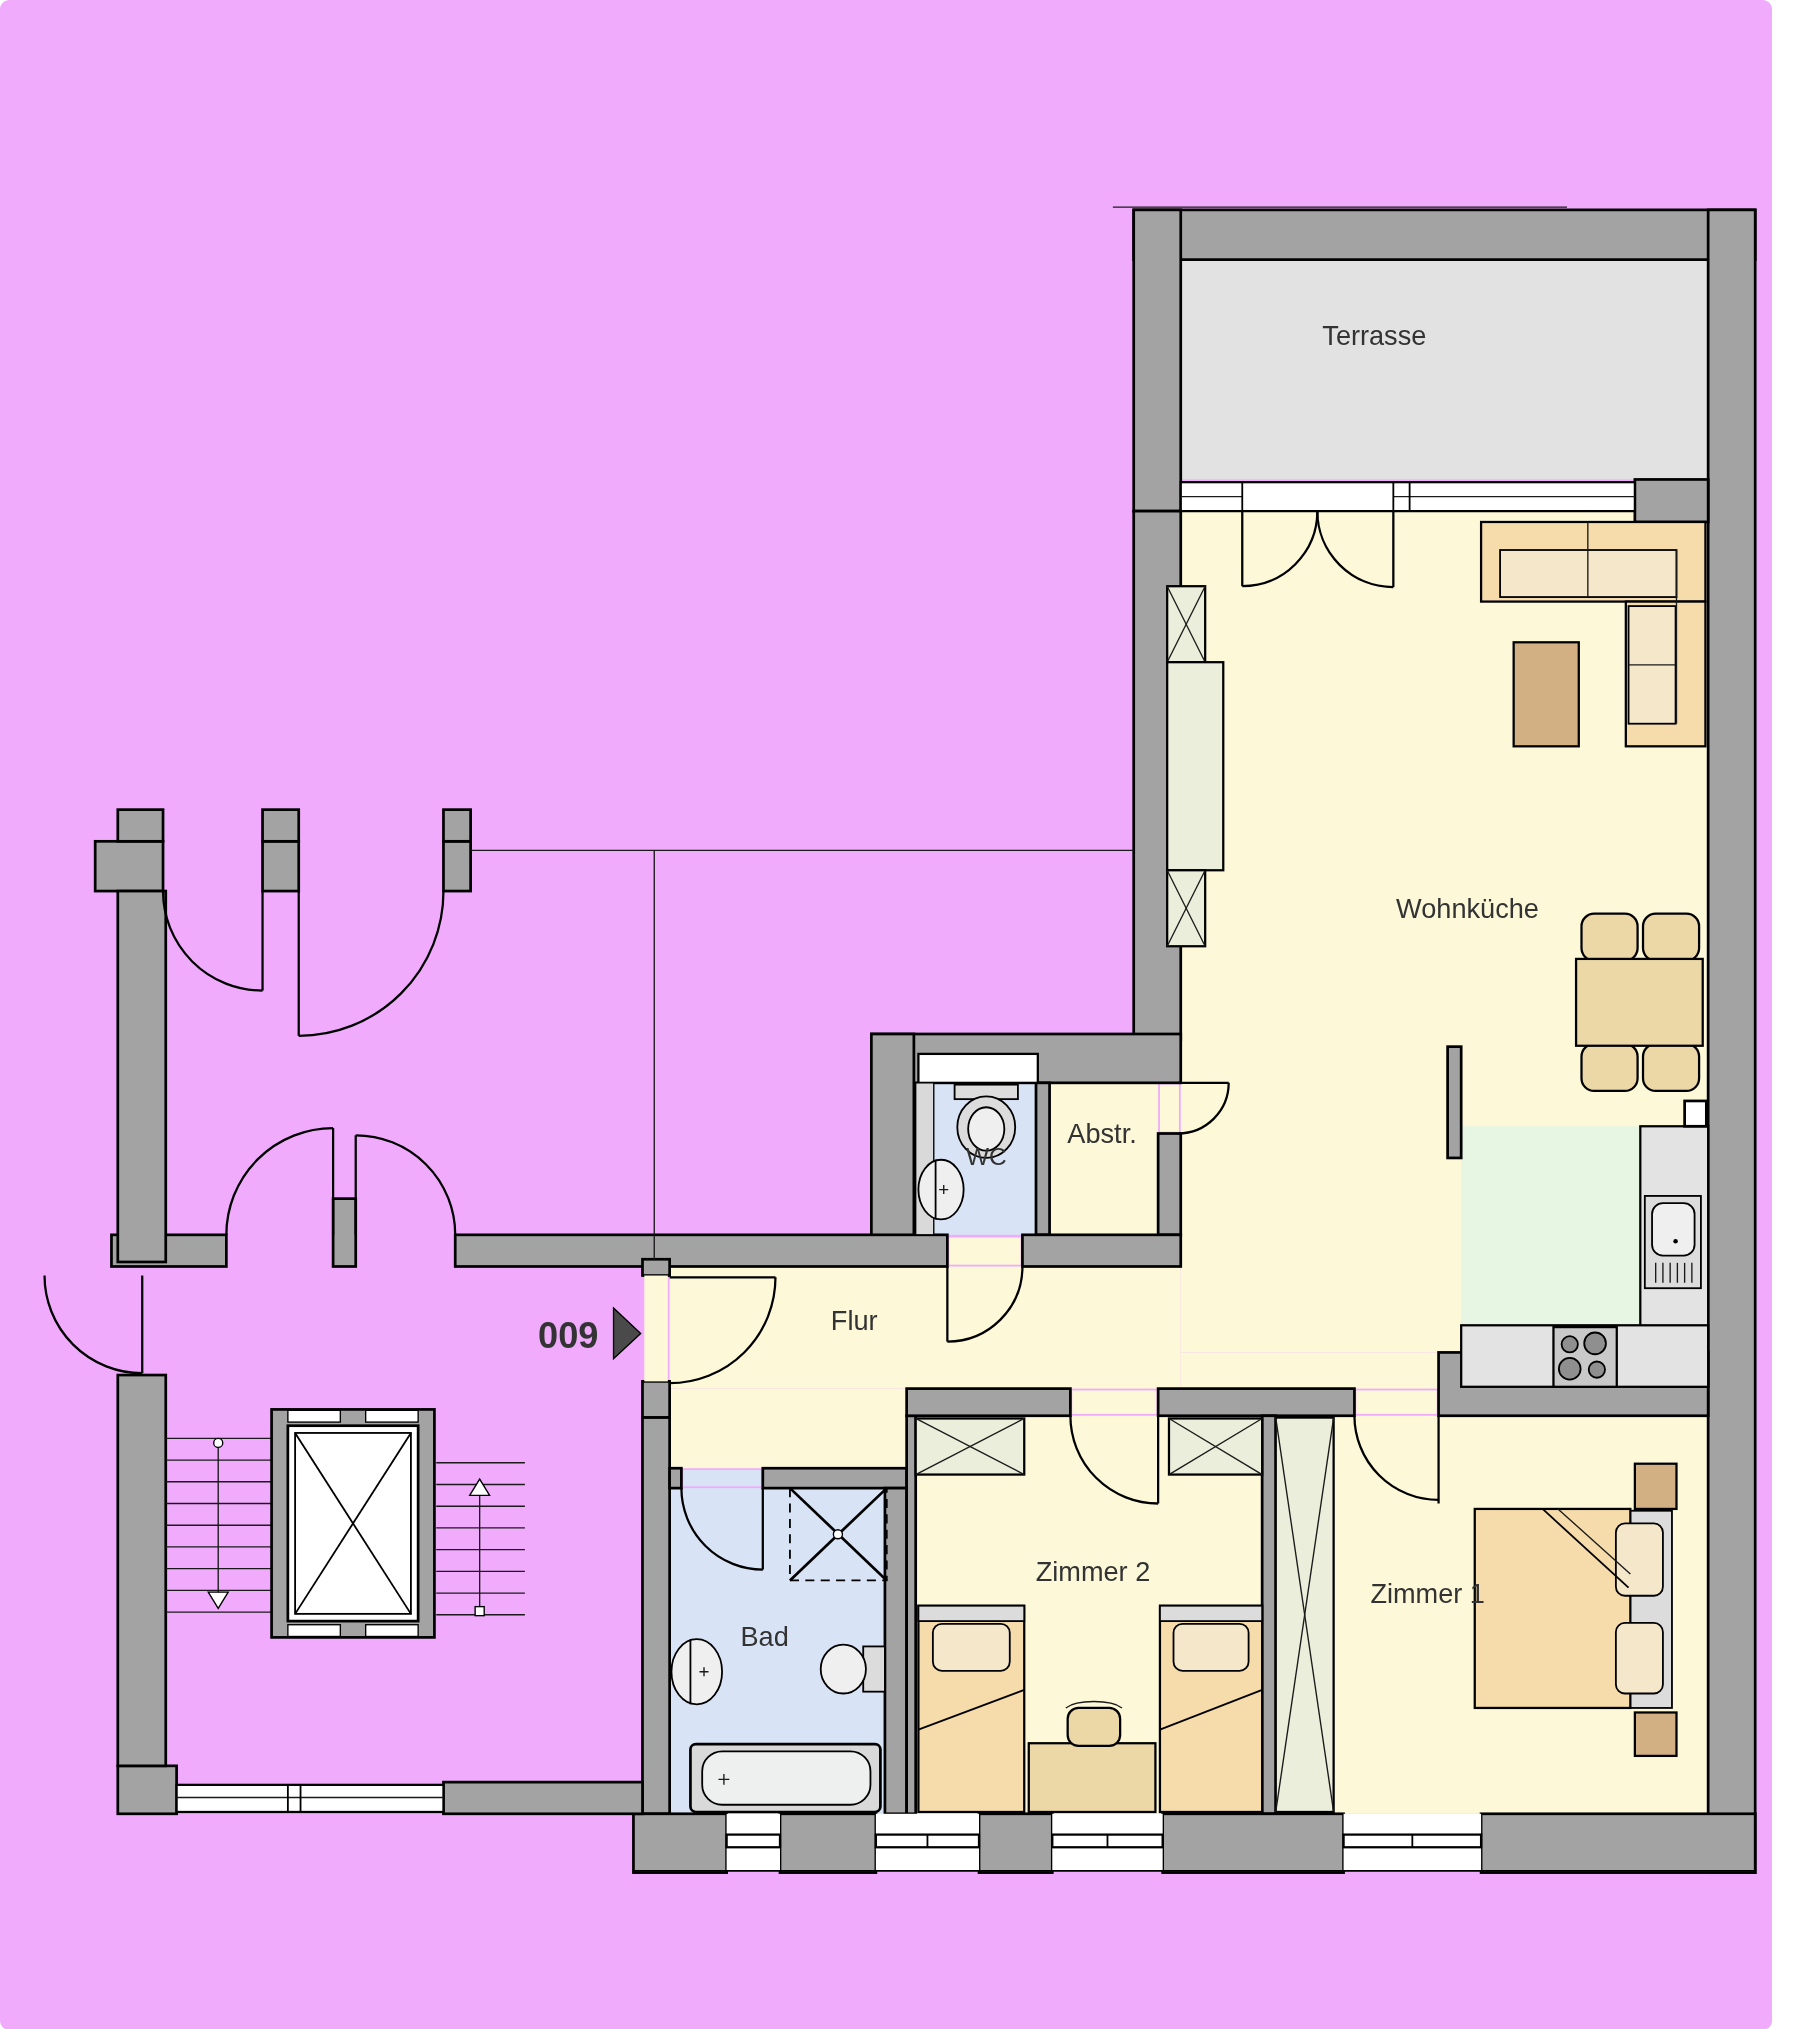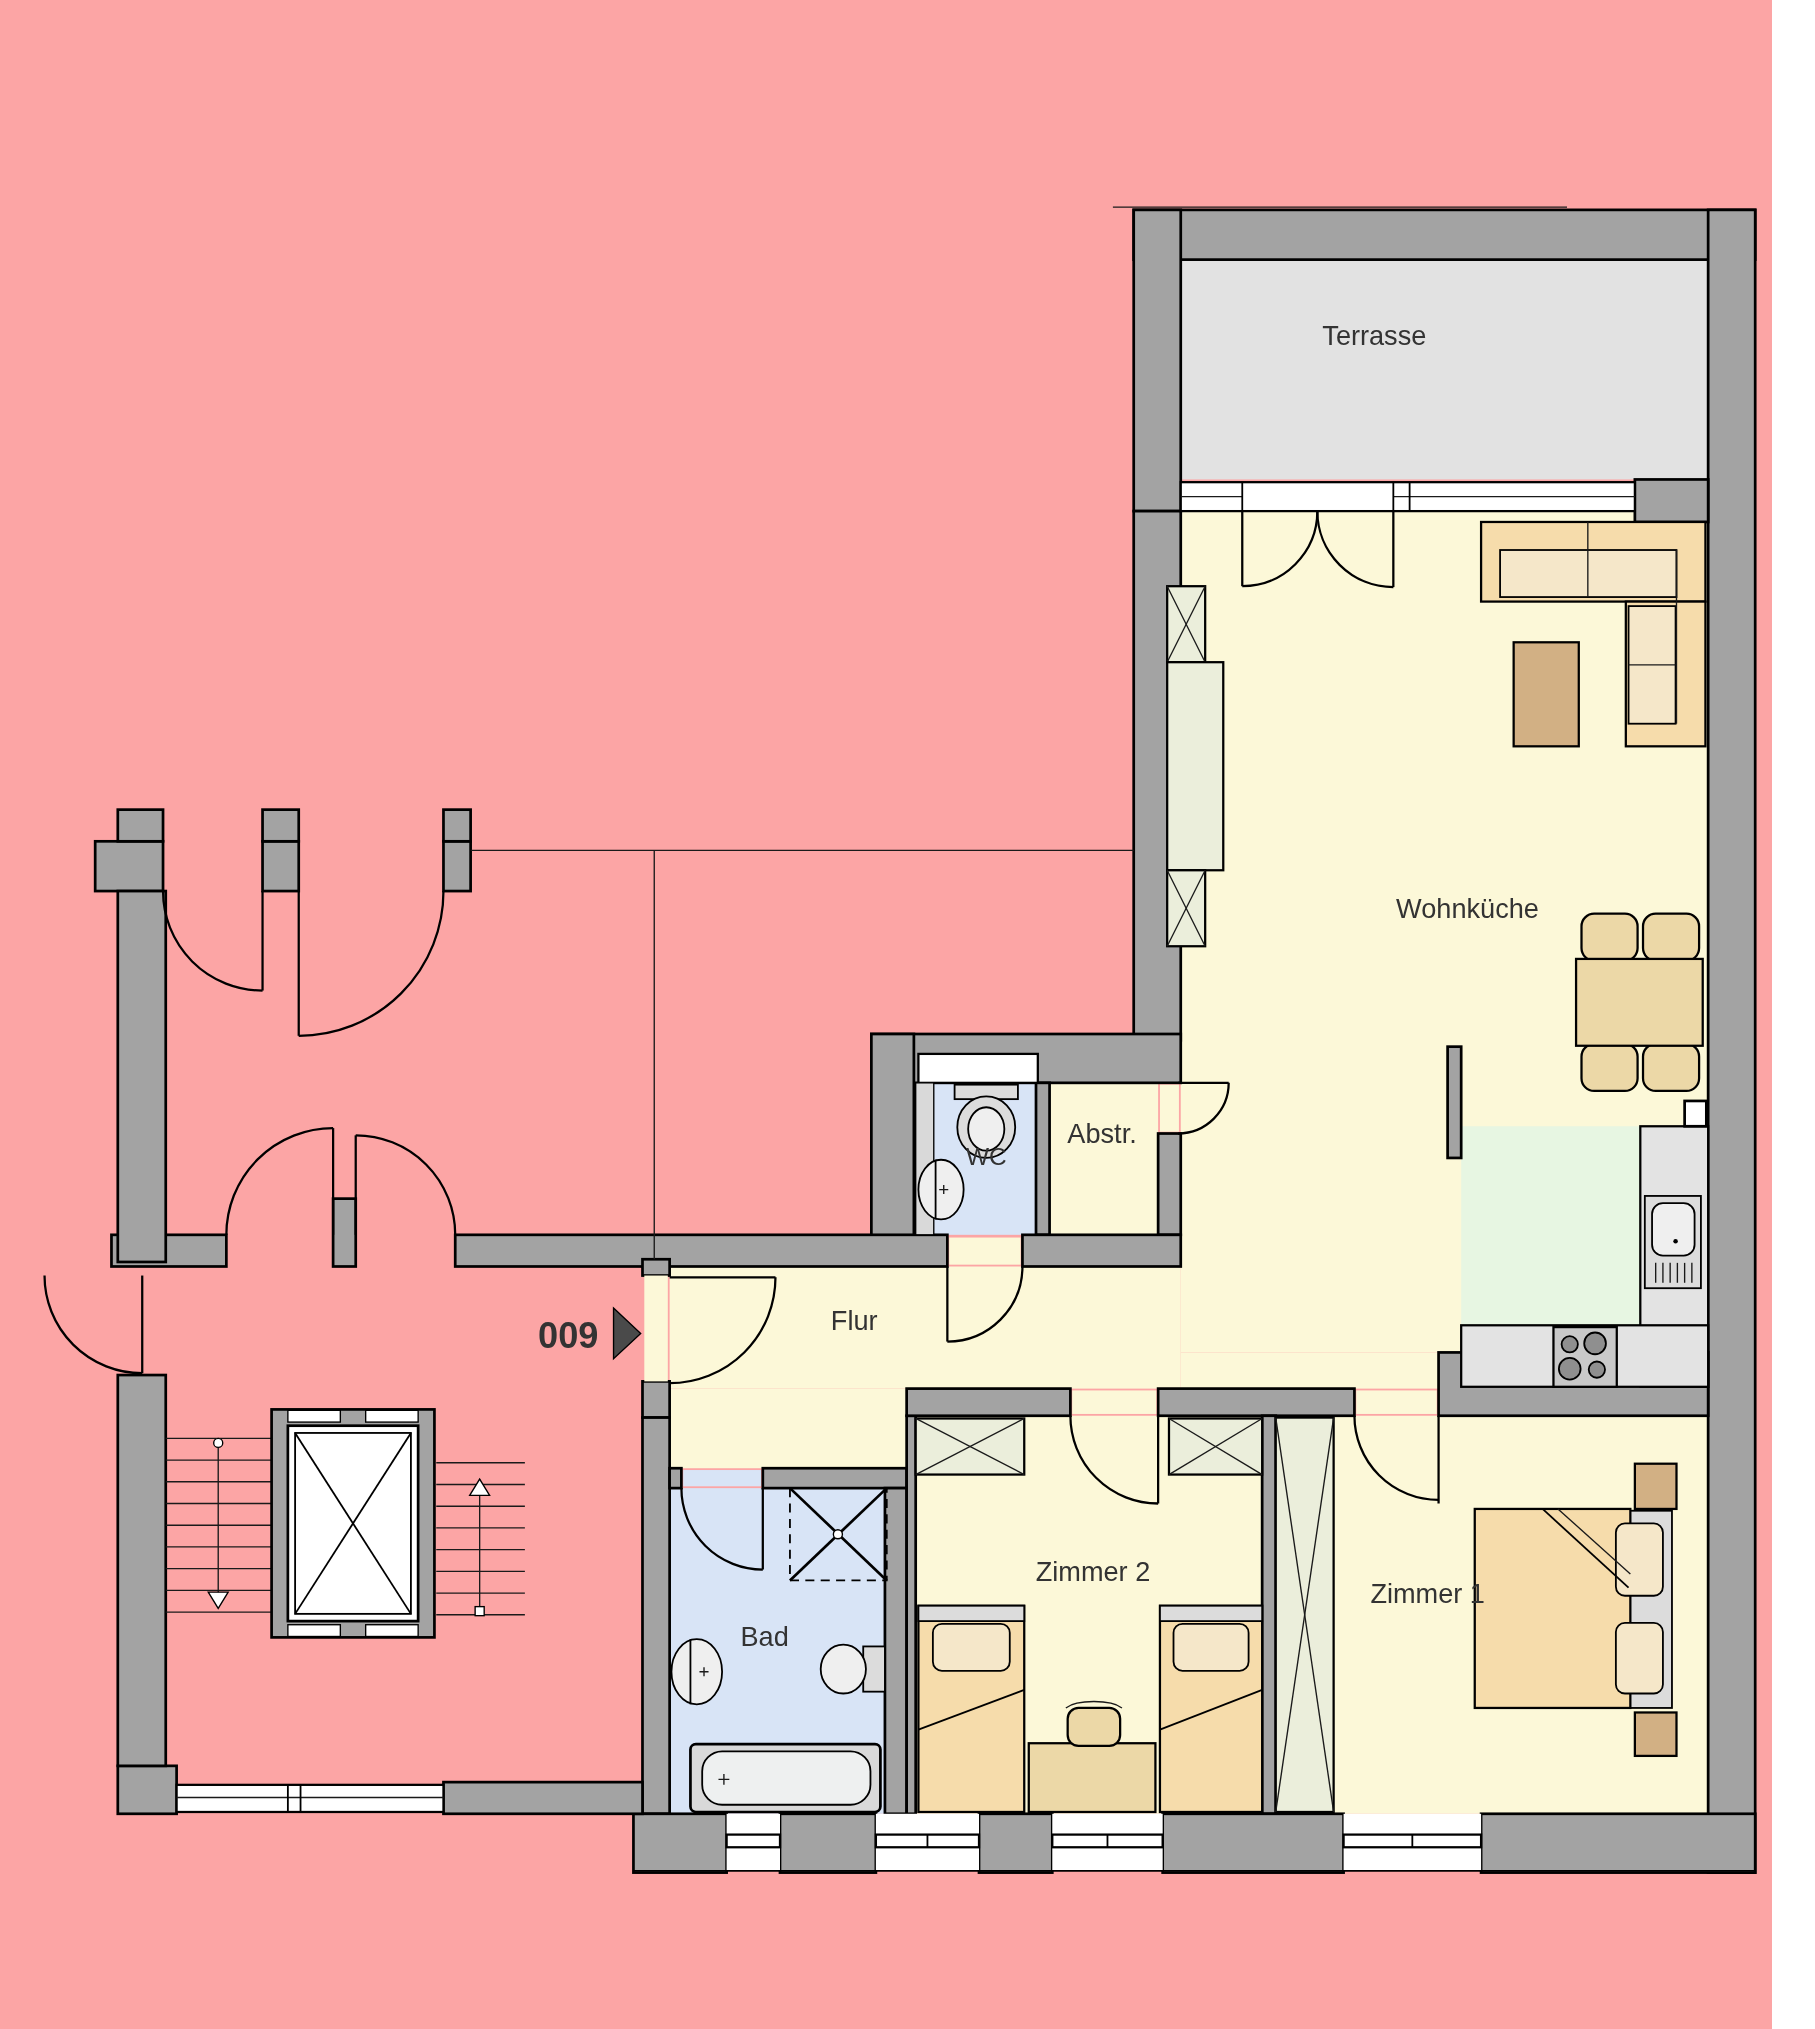--- a/index.html
+++ b/index.html
@@ -1,16 +1,16 @@
 <!DOCTYPE html>
 <html style="--wall: #a3a3a3; --room_yellow: #fcf8d8; --terrace_gray: #e2e2e2; --bath_blue: #d8e4f6; --kitchen_green: #e7f6e2; --furniture_tan: #f6dcab; --pillow: #f5e7c9; --table_tan: #ecd8a7; --table_brown: #d2b084; --cabinet_pale: #ebeedb; --counter_gray: #e3e3e3; --fixture_gray: #dcdcdc; --label_color: #333333; --arrow_gray: #4a4a4a;font-size:14.5px"><head>
 <meta charset="utf-8">
 <style>
   html,body{margin:0;padding:0;background:#ffffff;}
-  .canvas{position:relative;width:1772px;height:2030px;background:#fca5a5;}
+  .canvas{position:relative;width:1772px;height:2030px;background:#f0abfc;border-radius:9px;}
   svg{display:block;}
   .wall{fill:var(--wall);stroke:#000;stroke-width:3;}
   .room-y{fill:var(--room_yellow);stroke:none;}
   .room-b{fill:var(--bath_blue);stroke:none;}
   .room-g{fill:var(--kitchen_green);stroke:none;}
   .room-t{fill:var(--terrace_gray);stroke:none;}
   .win{fill:#ffffff;stroke:#000;stroke-width:2.5;}
   .ln{stroke:#000;fill:none;stroke-width:2;}
   .thin{stroke:#1a1a1a;fill:none;stroke-width:1.5;}
   .door{stroke:#000;fill:none;stroke-width:2.5;}

